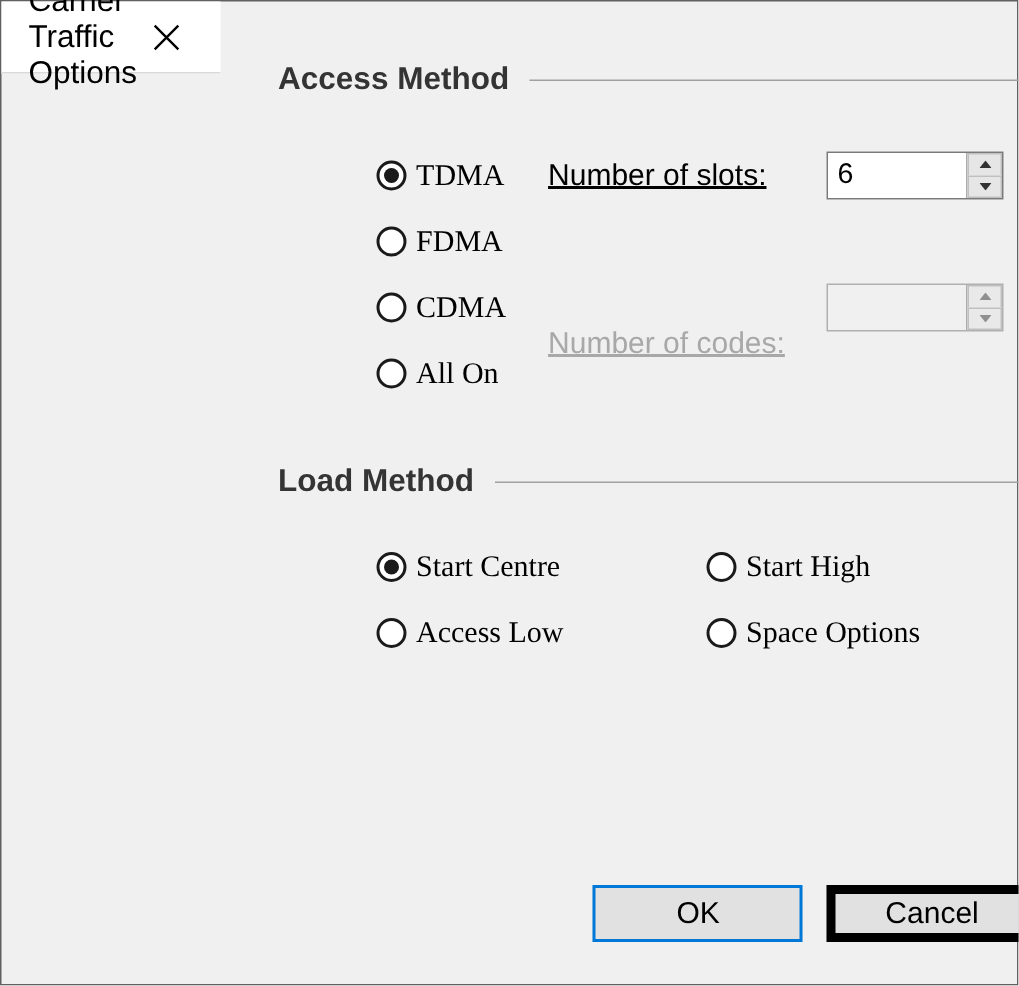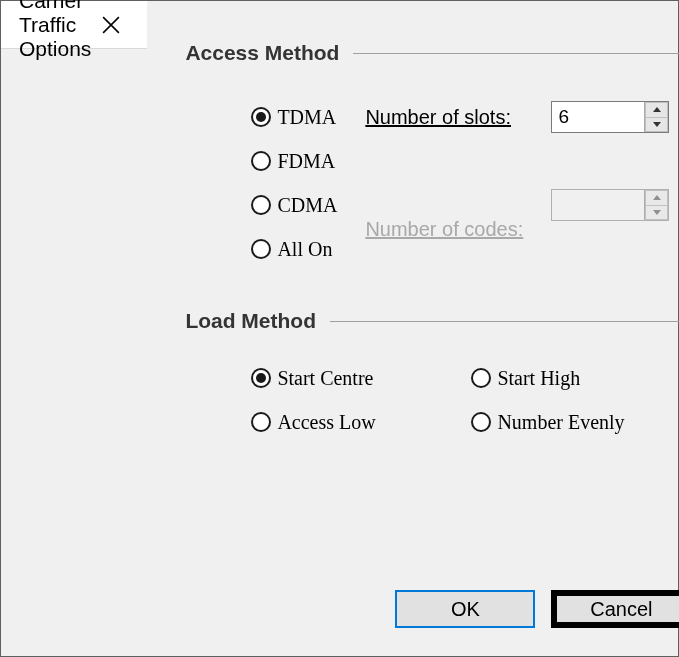--- a/index.html
+++ b/index.html
@@ -267,21 +267,21 @@
         <div class="radio">
           <span class="circle"></span>
           <span class="rlabel">Start High</span>
         </div>
         <div class="radio">
           <span class="circle"></span>
           <span class="rlabel">Access Low</span>
         </div>
         <div class="radio">
           <span class="circle"></span>
-          <span class="rlabel">Number Evenly</span>
+          <span class="rlabel">Space Options</span>
         </div>
       </div>
     </div>
 
     <div class="footer">
       <button class="dlg-btn primary">OK</button>
       <button class="dlg-btn">Cancel</button>
     </div>
 
   </div>

